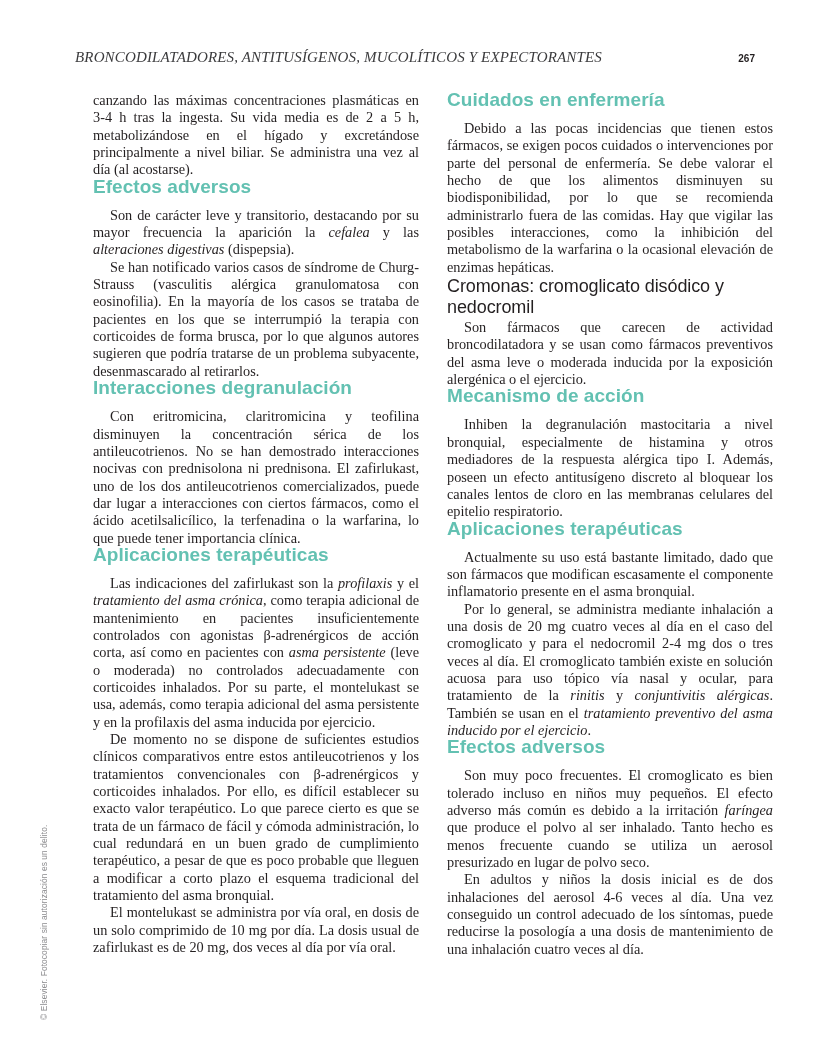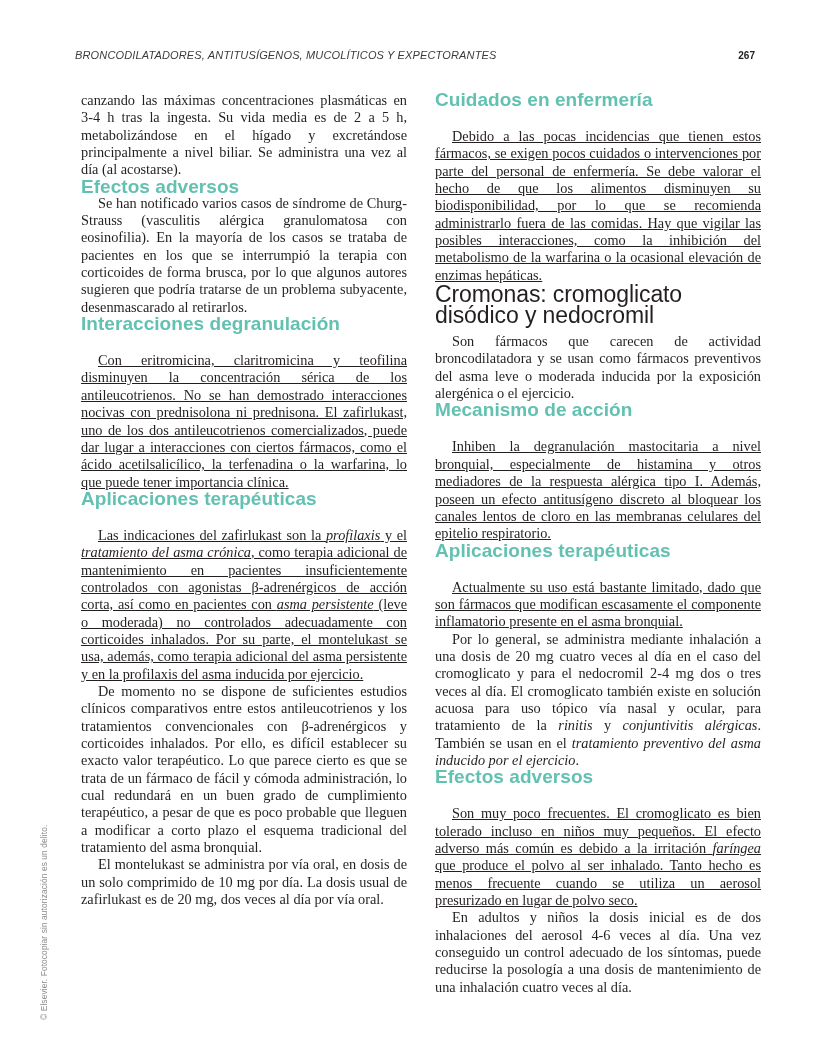--- a/index.html
+++ b/index.html
@@ -28,23 +28,23 @@
     position: absolute;
     left: 75px;
     top: 49px;
     width: 680px;
     height: 22px;
     display: flex;
     align-items: baseline;
     justify-content: space-between;
   }
   .running-head-title {
-    font-family: Liberation Sans, sans-serif;
+    font-family: Liberation Serif, serif;
     font-style: italic;
-    font-size: 11px;
+    font-size: 15px;
     letter-spacing: 0.15px;
     color: #3b3b3d;
     white-space: nowrap;
   }
   .folio {
     font-family: "Liberation Sans", sans-serif;
     font-weight: bold;
     font-size: 10px;
     color: #231f20;
   }
@@ -59,21 +59,21 @@
     color: #8b8b8e;
     letter-spacing: 0.1px;
     white-space: nowrap;
     transform-origin: left bottom;
     transform: rotate(-90deg);
   }
 
   
   .columns {
     position: absolute;
-    left: 81px;
+    left: 93px;
     top: 92px;
     width: 680px;
     height: 925px;
     display: flex;
     gap: 28px;
   }
   .col {
     width: 326px;
     position: relative;
   }
@@ -90,39 +90,39 @@
   p.ind { text-indent: 17px; }
   p.noind { text-indent: 0; }
 
   i, .it { font-style: italic; }
 
   
   h2.section-head {
     margin: 0;
     font-family: "Liberation Sans", sans-serif;
     font-weight: normal;
-    font-size: 23px;
+    font-size: 18px;
     line-height: 21px;
     color: #231f20;
     letter-spacing: -0.1px;
   }
   h3.sub-head {
     margin: 0;
     font-family: "Liberation Sans", sans-serif;
     font-weight: bold;
     font-size: 19px;
     line-height: 16px;
     color: #63c1b2;
     letter-spacing: 0.05px;
   }
 
   .gap-before-sub  { margin-top: 19px; }
-  .gap-after-sub   { margin-top: 20px; text-decoration: underline; }
+  .gap-after-sub   { margin-top: 12px; }
   .gap-before-sec  { margin-top: 26px; }
-  .gap-after-sec   { margin-top: 7px; }
+  .gap-after-sec   { margin-top: 1px; }
 </style>
 </head>
 <body>
 
 <div class="page">
 
   <div class="running-head">
     <span class="running-head-title">BRONCODILATADORES, ANTITUSÍGENOS, MUCOLÍTICOS Y EXPECTORANTES</span>
     <span class="folio">267</span>
   </div>
@@ -131,20 +131,21 @@
 
   <div class="columns">
 
     <div class="col">
 
       <p class="noind"><span>canzando las máximas concentraciones plasmáticas en 3-4 h tras la ingesta. Su vida media es de 2 a 5 h, metabolizándose en el hígado y excretándose principalmente a nivel biliar. Se administra una vez al día (al acostarse).</span></p>
 
 
       <h3 class="sub-head gap-before-sub">Efectos adversos</h3>
 
+      <p class="ind gap-after-sub"><span>Son de carácter leve y transitorio, destacando por su mayor frecuencia la aparición la </span><i class="it">cefalea</i><span> y las </span><i class="it">alteraciones digestivas</i><span> (dispepsia).</span></p>
 
       <p class="ind"><span>Se han notificado varios casos de síndrome de Churg-Strauss (vasculitis alérgica granulomatosa con eosinofilia). En la mayoría de los casos se trataba de pacientes en los que se interrumpió la terapia con corticoides de forma brusca, por lo que algunos autores sugieren que podría tratarse de un problema subyacente, desenmascarado al retirarlos.</span></p>
 
       <h3 class="sub-head gap-before-sub">Interacciones degranulación</h3>
 
       <p class="ind gap-after-sub"><span>Con eritromicina, claritromicina y teofilina disminuyen la concentración sérica de los antileucotrienos. No se han demostrado interacciones nocivas con prednisolona ni prednisona. El zafirlukast, uno de los dos antileucotrienos comercializados, puede dar lugar a interacciones con ciertos fármacos, como el ácido acetilsalicílico, la terfenadina o la warfarina, lo que puede tener importancia clínica.</span></p>
 
       <h3 class="sub-head gap-before-sub">Aplicaciones terapéuticas</h3>
 
       <p class="ind gap-after-sub"><span>Las indicaciones del zafirlukast son la </span><i class="it">profilaxis</i><span> y el </span><i class="it">tratamiento del asma crónica</i><span>, como terapia adicional de mantenimiento en pacientes insuficientemente controlados con agonistas β-adrenérgicos de acción corta, así como en pacientes con </span><i class="it">asma persistente</i><span> (leve o moderada) no controlados adecuadamente con corticoides inhalados. Por su parte, el montelukast se usa, además, como terapia adicional del asma persistente y en la profilaxis del asma inducida por ejercicio.</span></p>

